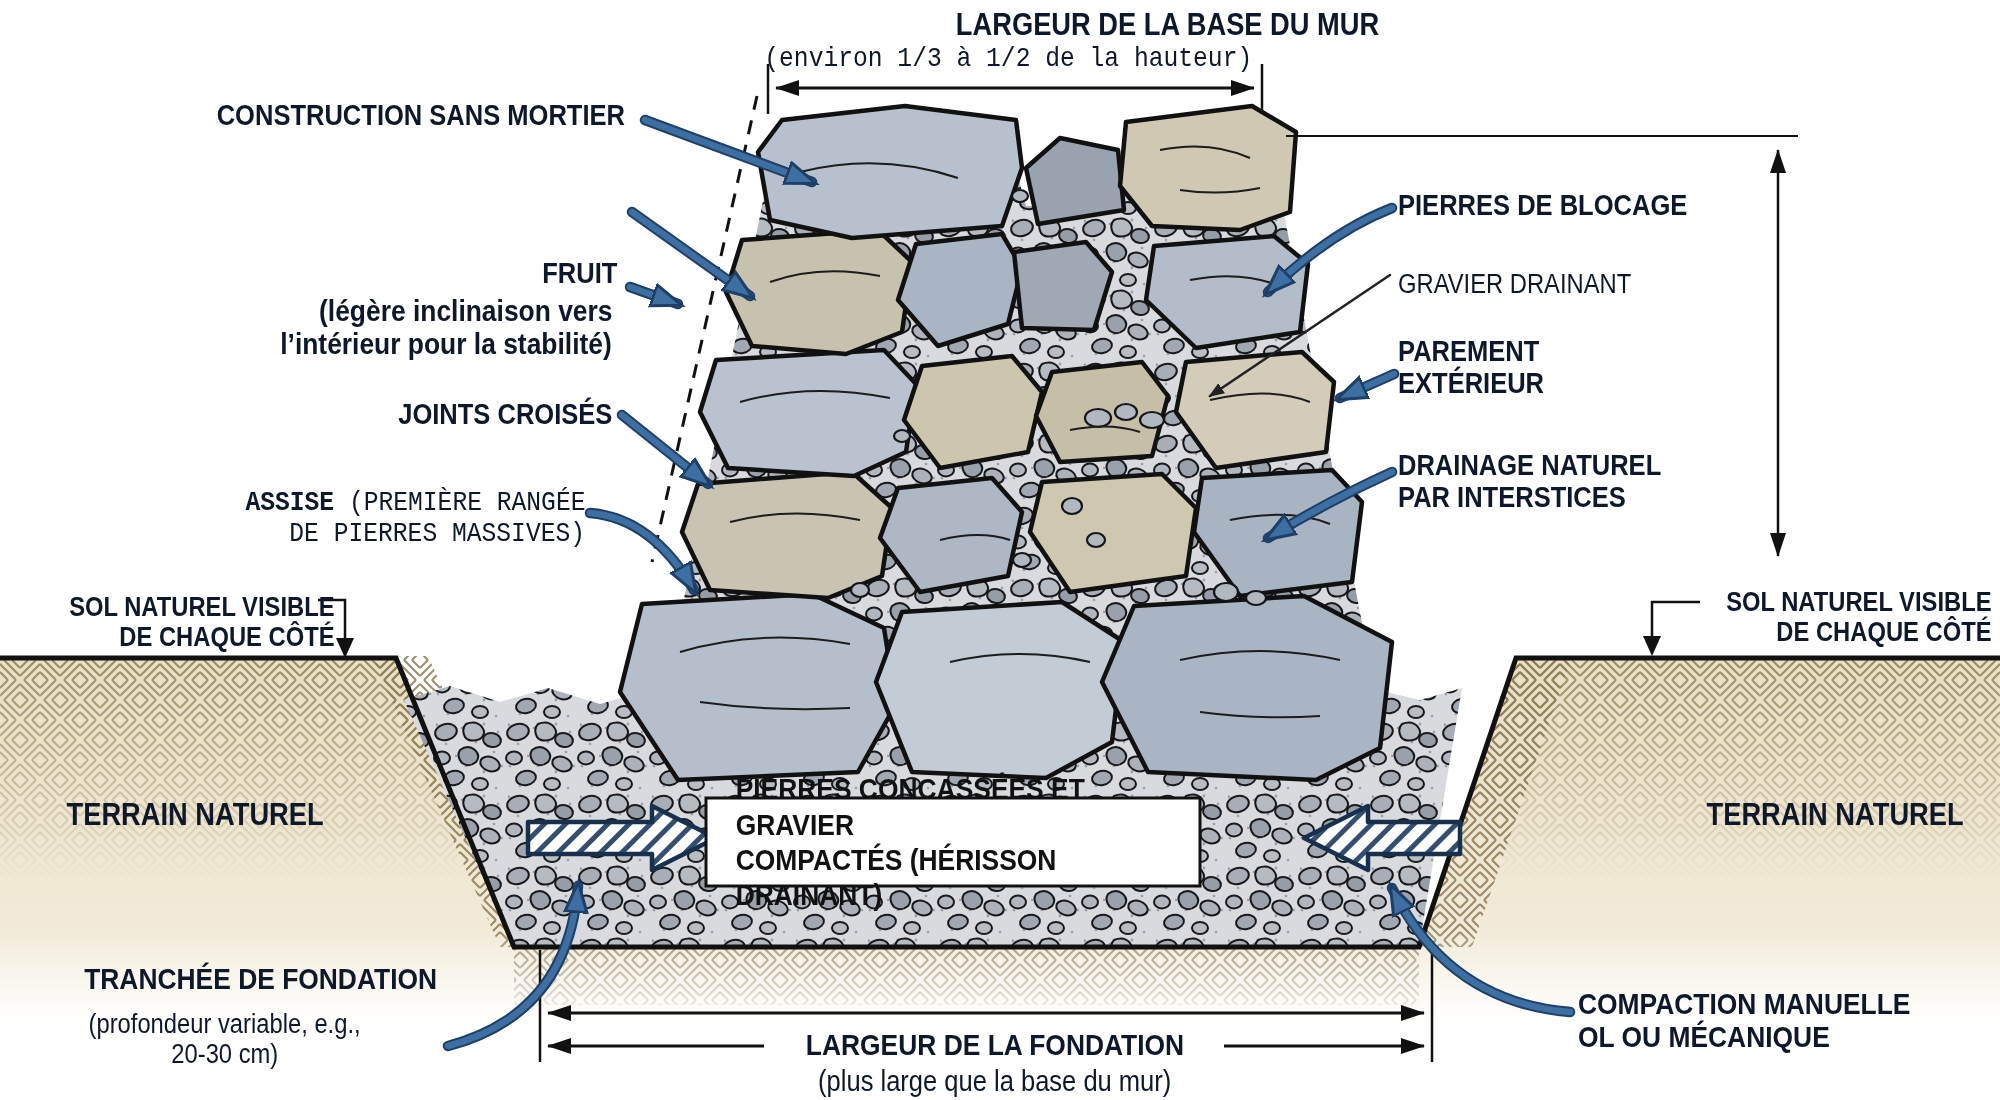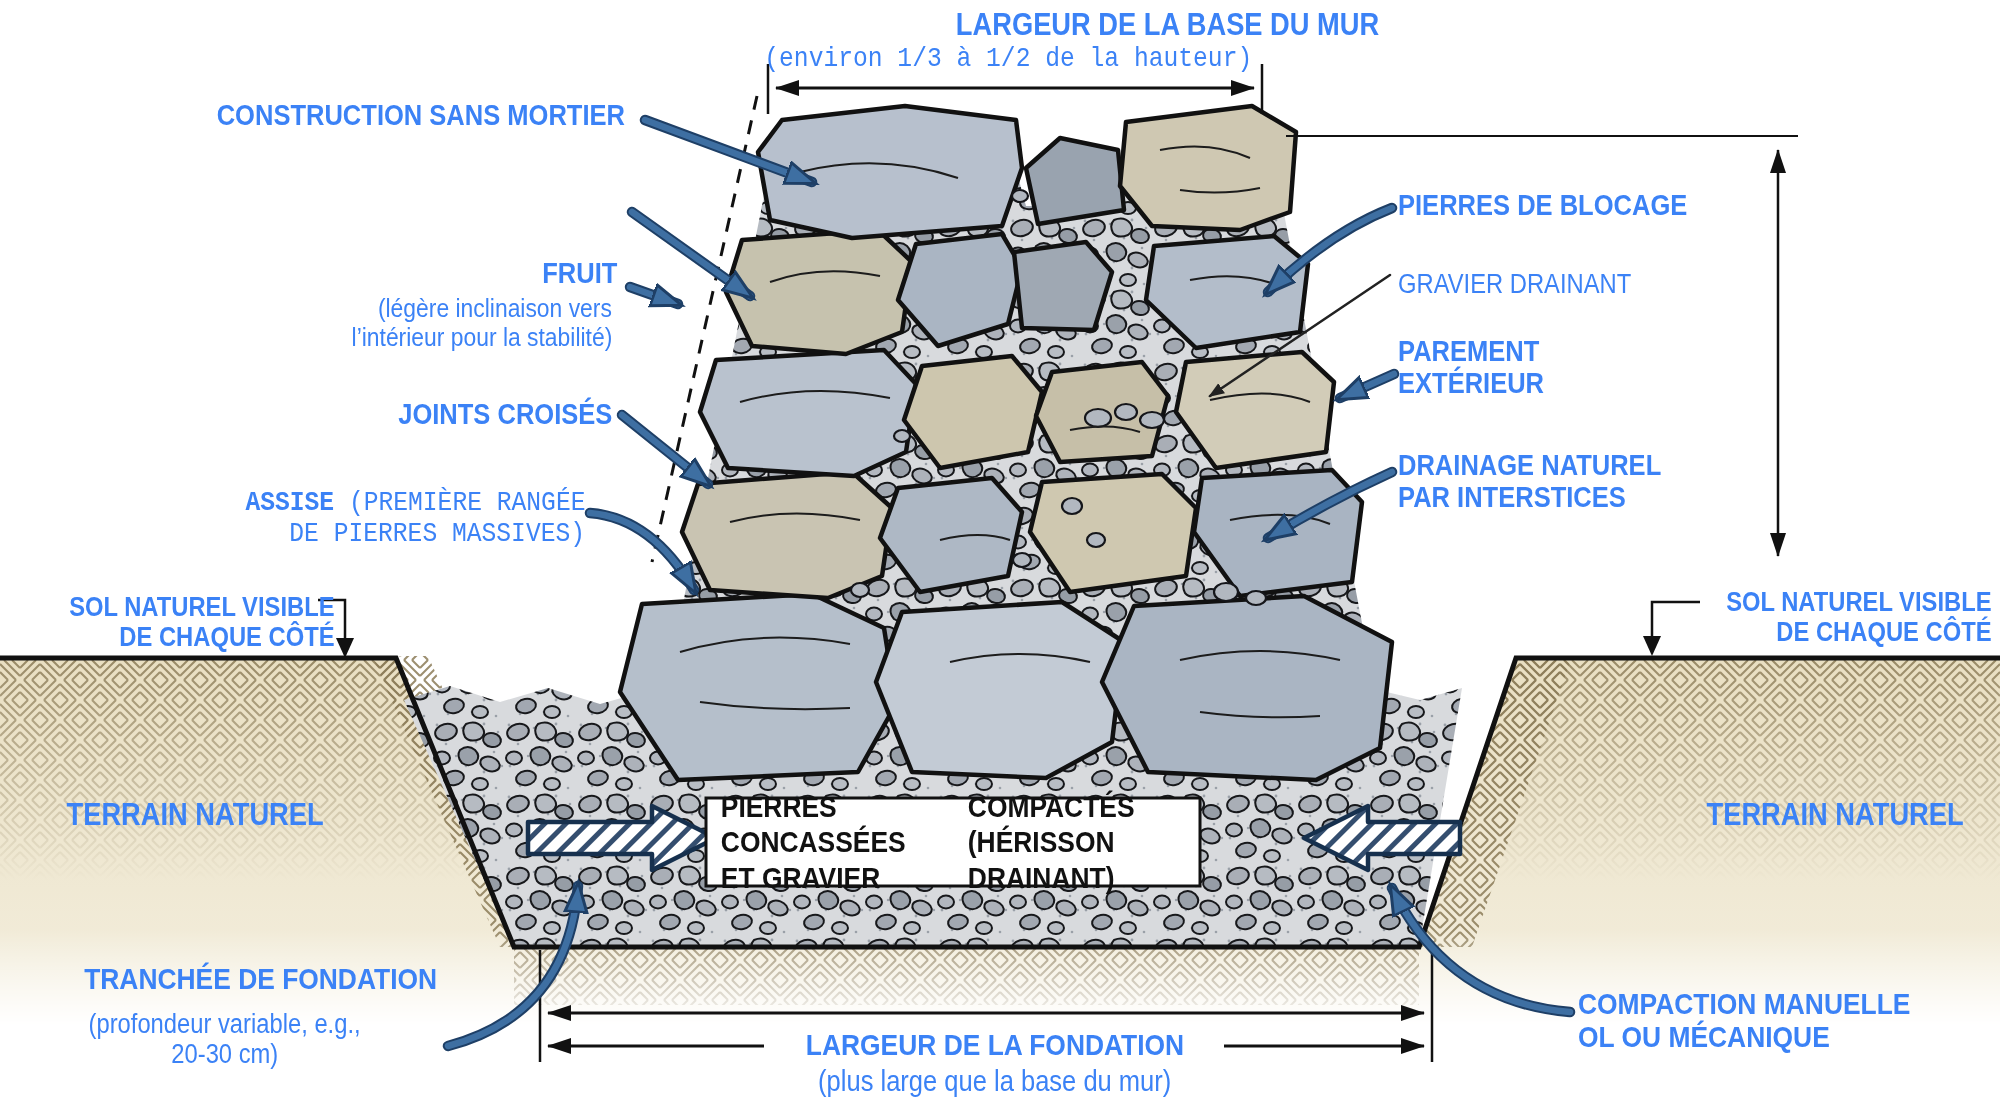--- a/index.html
+++ b/index.html
@@ -1,36 +1,36 @@
 <!DOCTYPE html>
 <html><head>
 <meta charset="utf-8">
 <style>
   html,body { margin:0; padding:0; background:#fff; }
   #stage {
     position:relative; width:2000px; height:1100px; overflow:hidden;
     font-family:"Liberation Sans", sans-serif; color:#111; background:#fff;
   }
   #art { position:absolute; left:0; top:0; width:2000px; height:1100px; }
-  .lbl { position:absolute; line-height:1.1; white-space:nowrap; color:#3b82f6; }
+  .lbl { position:absolute; line-height:1.1; white-space:nowrap; color:#0f172a; }
   .b  { font-weight:700; }
   .r  { font-weight:400; }
   .ra { text-align:right; }
   .la { text-align:left; }
   .ca { text-align:center; }
   .cnd  { display:inline-block; transform:scaleX(0.88); }
   .cndR { transform-origin:right center; }
   .cndL { transform-origin:left center; }
   .cndC { transform-origin:center center; }
   .s31 { font-size:31px; } .s30 { font-size:30px; } .s29 { font-size:29px; }
-  .s28 { font-size:28px;font-family:Liberation Mono, monospace; } .s27 { font-size:27px;margin-top:10px; } .s26 { font-size:26px; }
+  .s28 { font-size:28px;font-family:Liberation Mono, monospace; } .s27 { font-size:27px;margin-top:10px; } .s26 { font-size:30px;font-weight:bold; }
   .s32 { font-size:30px; }
   #center-box-text {
     position:absolute; left:706px; top:798px; width:494px; height:88px;
-    display:flex; flex-direction:row; align-items:center; justify-content:center;
+    display:flex; flex-direction:column; align-items:center; justify-content:center;
     line-height:1.18;
   }
 </style>
 </head>
 <body>
 
 <div id="stage">
 
 <svg id="art" viewBox="0 0 2000 1100" aria-hidden="true">
   <defs>

